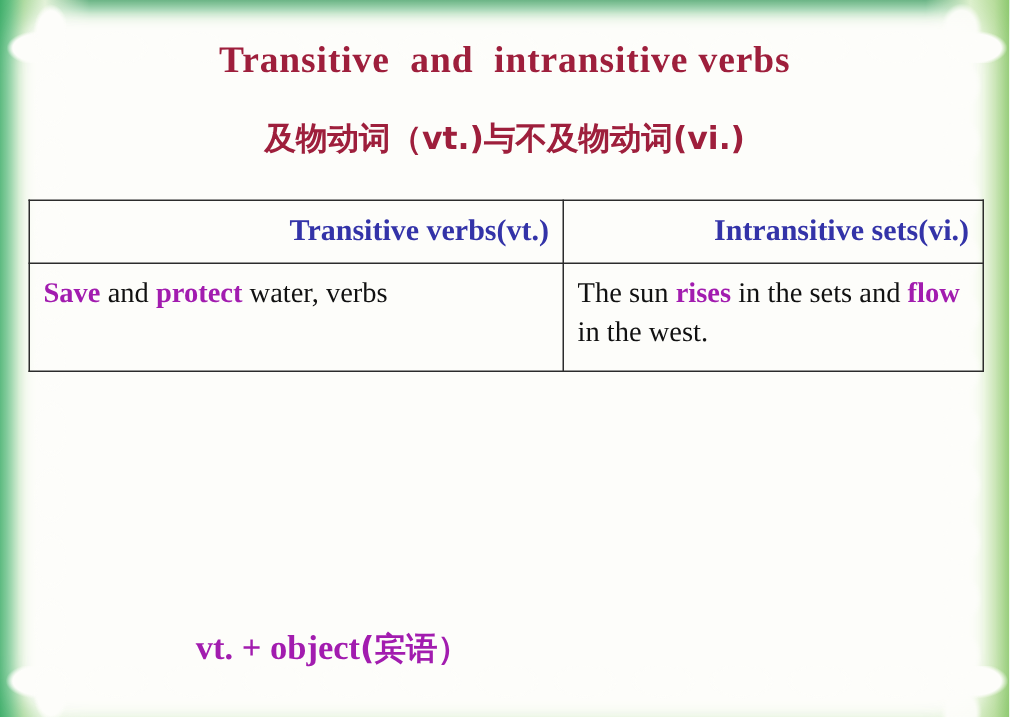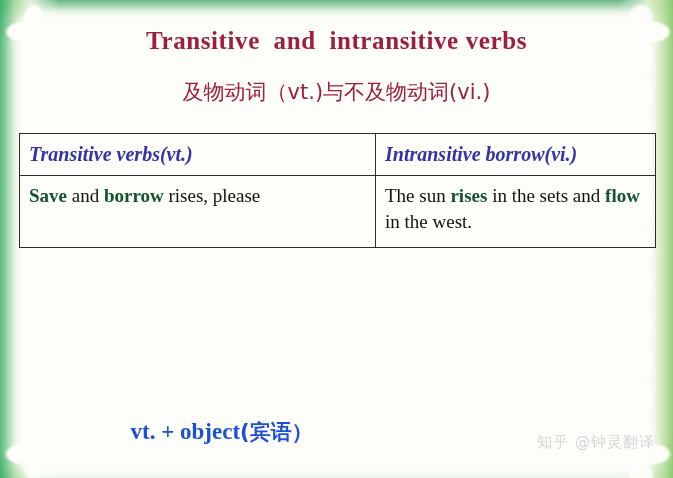--- a/index.html
+++ b/index.html
@@ -96,21 +96,21 @@
     white-space: pre;
   }
 
   .subtitle {
     position: absolute;
     top: 78px;
     left: 0; right: 0;
     text-align: center;
     color: #9e1f3c;
     font-family: "DejaVu Sans", sans-serif;
-    font-weight: normal;
+    font-weight: bold;
     font-size: 21px;
     white-space: pre;
   }
 
   
   .vtable {
     position: absolute;
     left: 19px;
     top: 133px;
     width: 636px;
@@ -125,38 +125,37 @@
     font-family: "Liberation Serif", serif;
     font-size: 19px;
     color: #111111;
     line-height: 1.35;
   }
   .vtable td.col-a { width: 356px; }
   .vtable td.col-b { width: 280px; }
 
   .hdr-row td {
     height: 42px;
-    text-align: left;
+    text-align: right;
     color: #3333a8;
-    font-style: italic;
     font-weight: bold;
     font-size: 20px;
   }
 
   .row-tall td { height: 72px; vertical-align: top; padding-top: 7px; }
   .row-short td { height: 45px; }
 
-  .vb { color: #14532d; font-weight: bold; }
+  .vb { color: #a21caf; font-weight: bold; }
 
   
   .footer-note {
     position: absolute;
     left: 96px;
     top: 392px;
-    color: #1d4ed8;
+    color: #a21caf;
     font-family: "Liberation Serif", serif;
     font-weight: bold;
     font-size: 23px;
     white-space: pre;
   }
   .footer-note .cn {
     font-family: "DejaVu Sans", sans-serif;
     font-size: 21px;
   }
 
@@ -189,33 +188,32 @@
 
     <div class="title">Transitive  and  intransitive verbs</div>
 
     <div class="subtitle">及物动词（vt.)与不及物动词(vi.)</div>
 
     <table class="vtable">
       <tbody>
 
         <tr class="hdr-row">
           <td class="col-a">Transitive verbs(vt.)</td>
-          <td class="col-b">Intransitive borrow(vi.)</td>
+          <td class="col-b">Intransitive sets(vi.)</td>
         </tr>
 
         <tr class="row-tall">
-          <td class="col-a"><span class="vb">Save</span><span> and </span><span class="vb">borrow</span><span>  rises, please</span></td>
+          <td class="col-a"><span class="vb">Save</span><span> and </span><span class="vb">protect</span><span>  water, verbs</span></td>
           <td class="col-b"><span>The sun </span><span class="vb">rises</span><span> in the sets and </span><span class="vb">flow</span><span> in the west.</span></td>
         </tr>
 
 
 
       </tbody>
     </table>
 
     <div class="footer-note">
       <span>vt. + object</span><span class="cn">(宾语）</span>
     </div>
 
-    <div class="watermark">知乎 @钟灵翻译</div>
 
   </div>
 </div>
 
 </body></html>

